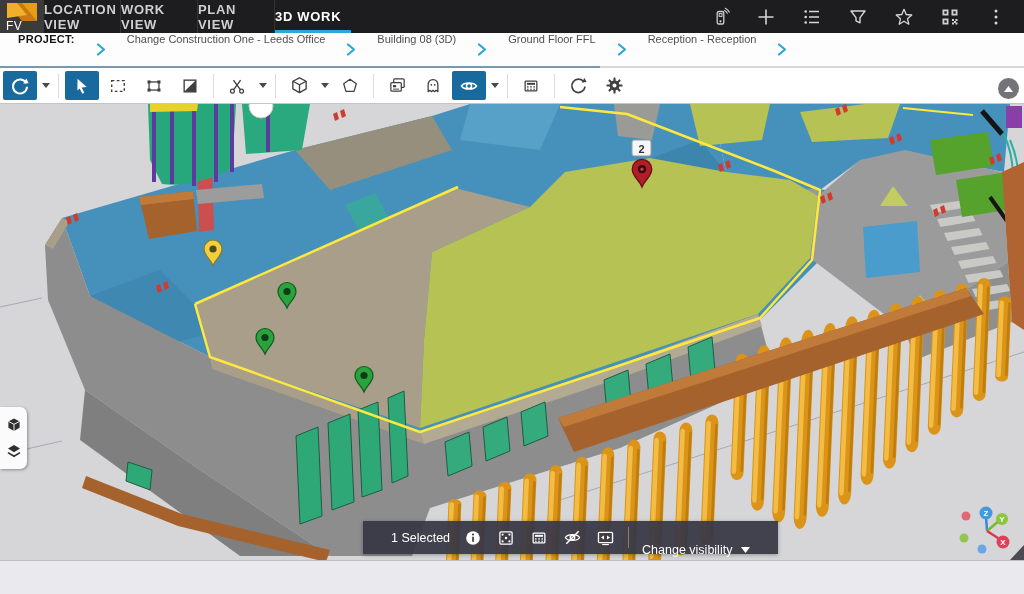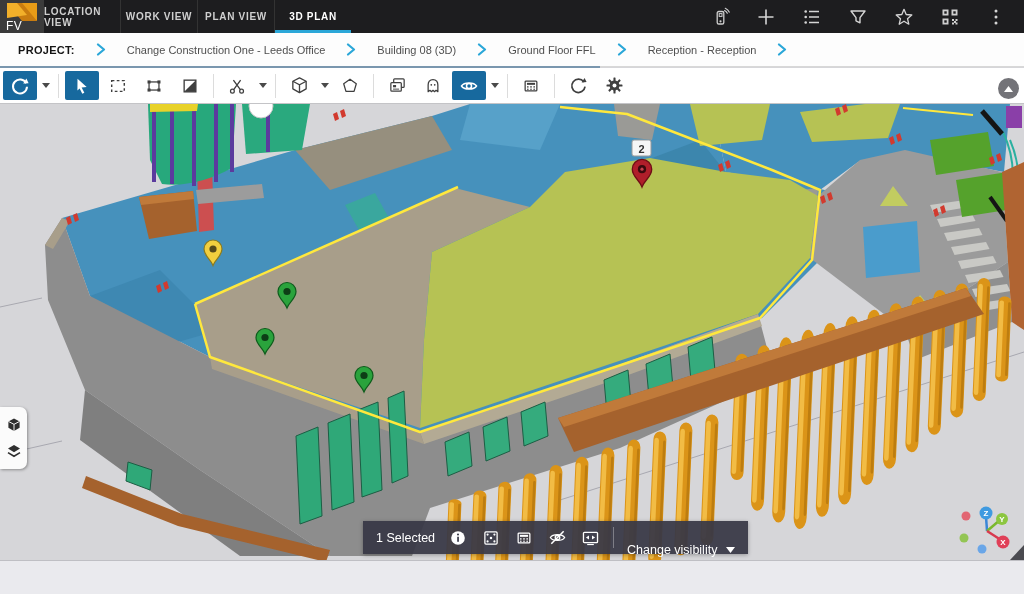--- a/index.html
+++ b/index.html
@@ -2,49 +2,49 @@
 <html><head>
 <meta charset="utf-8">
 <style>
   html,body{margin:0;padding:0;width:1024px;height:594px;overflow:hidden;background:#d6d6d9;
     font-family:"Liberation Sans",sans-serif;-webkit-user-select:none;user-select:none;}
   
   #topbar{position:absolute;left:0;top:0;width:1024px;height:33px;background:#1d1d1f;display:flex;align-items:stretch;}
   #logo{width:44px;height:33px;background:#3b3b3b;position:relative;flex:0 0 auto;}
   #logo svg{position:absolute;left:5px;top:1px;}
   #logo .fv{position:absolute;left:6px;bottom:0px;color:#fff;font-size:12px;font-weight:normal;letter-spacing:.5px;}
-  .tab{width:76px;display:flex;align-items:center;justify-content:center;color:#cfcfcf;font-size:10px;
+  .tab{width:76px;display:flex;align-items:center;justify-content:flex-start;color:#cfcfcf;font-size:13px;
     font-weight:bold;letter-spacing:.7px;position:relative;border-left:1px solid #333;cursor:default;}
   .tab.first{border-left:none;}
   .tab.active{color:#fff;}
   .tab.active:after{content:"";position:absolute;left:0;right:0;bottom:0;height:3.5px;background:#2ba7d8;}
   #topbar-icons{margin-left:auto;display:flex;align-items:center;gap:26px;padding-right:18px;}
   #topbar-icons svg{display:block;}
   
   #breadcrumb{position:absolute;left:0;top:33px;width:1024px;height:34px;background:#fdfdfd;border-bottom:1px solid #d8d8d8;
-    display:flex;align-items:center;gap:21px;padding-left:18px;box-sizing:border-box;font-size:11px;color:#4f4f4f;}
+    display:flex;gap:21px;padding-left:18px;box-sizing:border-box;font-size:11px;color:#4f4f4f;}
   #breadcrumb .prefix{font-weight:bold;color:#141414;letter-spacing:.3px;}
   #breadcrumb .chev{display:flex;align-items:center;}
   #scrollhint{position:absolute;left:0;top:66px;width:600px;height:2.5px;background:#5b82a0;opacity:.75;}
   
   #toolbar{position:absolute;left:0;top:68px;width:1024px;height:36px;background:#ffffff;border-bottom:1px solid #c4c4c7;
     display:flex;align-items:center;padding-left:3px;box-sizing:border-box;gap:2px;}
   .tbtn{width:34px;height:29px;border-radius:2px;display:flex;align-items:center;justify-content:center;flex:0 0 auto;}
   .tbtn.active{background:#17699e;}
   .tcaret{width:13px;height:29px;display:flex;align-items:center;justify-content:center;flex:0 0 auto;}
   .tsep{width:1px;height:24px;background:#dcdcdc;margin:0 4px;flex:0 0 auto;}
   #collapse-btn{position:absolute;right:5px;top:78px;width:21px;height:21px;border-radius:50%;
     background:rgba(90,90,96,.85);display:flex;align-items:center;justify-content:center;}
   
   #viewport{position:absolute;left:0;top:104px;width:1024px;height:456px;background:#d6d6d9;}
   #left-flyout{position:absolute;left:0;top:303px;width:27px;height:62px;background:#fbfbfb;border-radius:0 7px 7px 0;
     box-shadow:1px 1px 3px rgba(0,0,0,.35);display:flex;flex-direction:column;align-items:center;justify-content:space-evenly;}
   
   #selbar{position:absolute;left:363px;top:521px;height:33px;background:rgba(56,56,70,.94);border-radius:0;
-    display:flex;align-items:center;gap:13px;padding:0 13px;color:#fff;font-size:12.5px;box-shadow:0 1px 4px rgba(0,0,0,.3);}
+    display:flex;align-items:center;gap:13px;padding:0 28px;color:#fff;font-size:12.5px;box-shadow:0 1px 4px rgba(0,0,0,.3);}
   #selbar .sdiv{width:1px;height:21px;background:rgba(255,255,255,.32);}
   #selbar .act{display:flex;align-items:center;justify-content:center;width:20px;height:22px;}
   #selbar .cvis{display:flex;align-items:center;gap:9px;margin-top:24px;}
   
   #navbar{position:absolute;left:0;top:560px;width:1024px;height:34px;background:#eaeaee;border-top:1px solid #bfbfc4;}
   svg text{font-family:"Liberation Sans",sans-serif;}
 </style>
 </head>
 <body>
 
@@ -60,21 +60,21 @@
   <div class="tab first">
       <span>LOCATION VIEW</span>
     </div>
   <div class="tab">
       <span>WORK VIEW</span>
     </div>
   <div class="tab">
       <span>PLAN VIEW</span>
     </div>
   <div class="tab active">
-      <span>3D PLAN</span>
+      <span>3D WORK</span>
     </div>
   <div id="topbar-icons">
     <svg width="20" height="20" viewBox="0 0 20 20">
       <rect x="7.2" y="4.5" width="6.6" height="12.5" rx="1.6" fill="none" stroke="#cfcfcf" stroke-width="1.3"></rect>
       <rect x="9.2" y="6.6" width="2.8" height="2.8" fill="none" stroke="#cfcfcf" stroke-width="1"></rect>
       <circle cx="10.5" cy="14.3" r="1.1" fill="#cfcfcf"></circle>
       <path d="M14.6,3.6 a4.6,4.6 0 0 1 2.7,2.6 M15.3,1.3 a7.4,7.4 0 0 1 3.9,3.8" fill="none" stroke="#cfcfcf" stroke-width="1.2" stroke-linecap="round"></path>
     </svg>
     <svg width="20" height="20" viewBox="0 0 20 20">
       <path d="M10,2.5 V17.5 M2.5,10 H17.5" stroke="#d5d5d5" stroke-width="1.6"></path>

